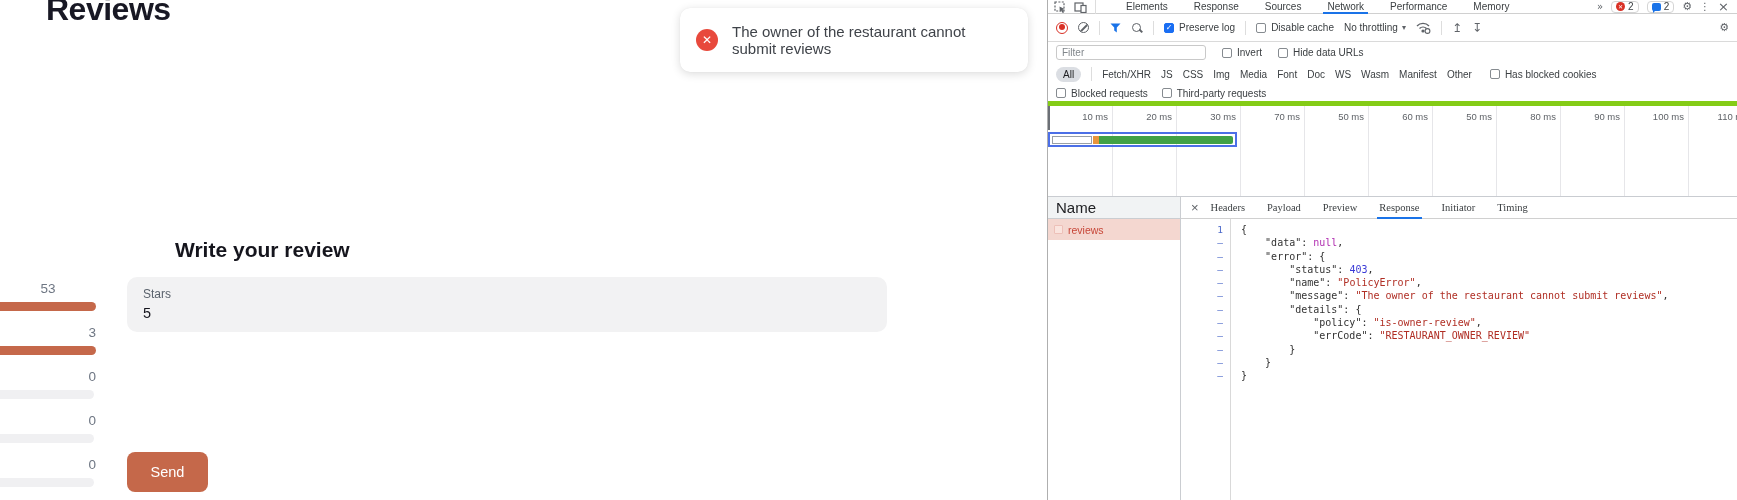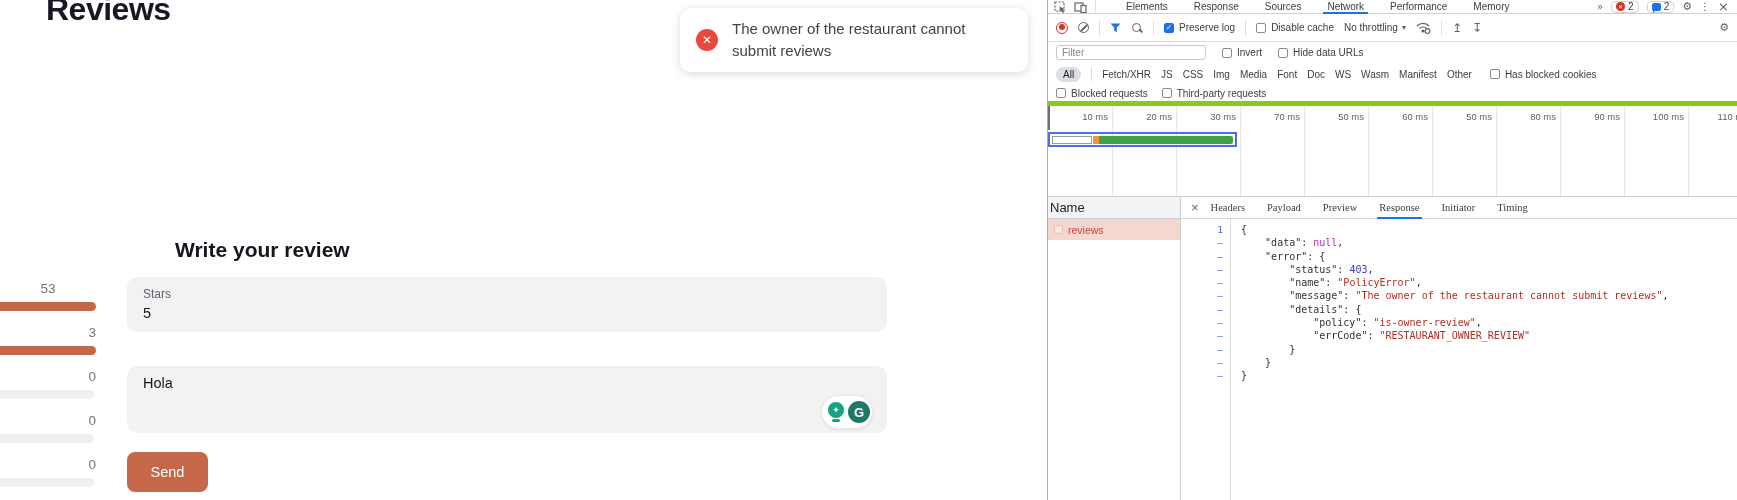--- a/index.html
+++ b/index.html
@@ -9,21 +9,21 @@
 
   
   .page-title { position:absolute; left:46px; top:-9px; font-size:32px; font-weight:800;
                 letter-spacing:-0.5px; color:#181824; }
   .toast { position:absolute; left:680px; top:8px; width:348px; height:64px; background:#fff;
            border-radius:10px; box-shadow:0 2px 10px rgba(0,0,0,0.14), 0 0 1px rgba(0,0,0,0.08);
            display:flex; align-items:center; }
   .toast-icon { width:22px; height:22px; border-radius:50%; background:#E8493C; color:#fff;
                 margin-left:16px; flex:0 0 22px; display:flex; align-items:center; justify-content:center;
                 font-size:12px; font-weight:bold; font-family:"DejaVu Sans", sans-serif; }
-  .toast-text { margin-left:14px; width:278px; font-size:15px; line-height:22px; color:#3F4349; }
+  .toast-text { margin-left:14px; width:278px; font-size:15px; line-height:17px; color:#3F4349; }
 
   .rating-count { position:absolute; left:0; width:96px; text-align:right; font-size:13.5px;
                   color:#6E7683; }
   .rating-bar { position:absolute; left:-34px; height:9px; border-radius:5px; }
   .rating-bar.filled { width:130px; background:#C5684A; }
   .rating-bar.empty  { width:128px; background:#F0F0F2; }
 
   .write-heading { position:absolute; left:131px; top:238px; font-size:21px; font-weight:700;
                    color:#15151D;margin-left:44px; }
   .field { position:absolute; left:127px; width:760px; background:#F2F2F3; border-radius:10px; }
@@ -114,21 +114,21 @@
   .wf-white { position:absolute; left:2px; top:1.5px; width:40px; height:8px; background:#fff;
               border:1px solid #9AA0A6; }
   .wf-orange { position:absolute; left:43px; top:1.5px; width:6px; height:8px; background:#E8953C; }
   .wf-green { position:absolute; left:49px; top:1.5px; width:134px; height:8px; background:#41A146;
               border-radius:0 2px 2px 0; }
 
   .lower { display:flex; flex:1 1 auto; min-height:0; }
   .name-pane { width:133px; flex:0 0 133px; border-right:1px solid #CACDD1; display:flex;
                flex-direction:column; }
   .name-header { height:22px; background:#F1F3F4; border-bottom:1px solid #CACDD1; display:flex;
-                 align-items:center; padding-left:2px; font-size:13px; color:#202124; }
+                 align-items:center; padding-left:8px; font-size:15px; color:#202124; }
   .req-row { height:21px; background:#F4D7D0; display:flex; align-items:center; padding-left:6px;
              cursor:pointer; }
   .req-favicon { width:9px; height:9px; background:#FAE4DE; border:1px solid #EDC0B8; border-radius:1px;
                  margin-right:5px; }
   .req-name { font-size:10.5px; color:#C74638; }
 
   .detail-pane { flex:1 1 auto; display:flex; flex-direction:column; min-width:0; }
   .detail-tabbar { height:22px; border-bottom:1px solid #D0D0D0; display:flex; align-items:center;
                    padding-left:10px; gap:0; flex:0 0 auto; }
   .close-x { color:#5F6368; font-size:13px; margin-right:12px; cursor:pointer; line-height:1; }
@@ -174,30 +174,20 @@
       <div class="rating-bar empty" style="top: 478px;"></div>
     </div>
 
   <div class="write-heading">Write your review</div>
 
   <div class="field stars">
     <div class="field-label">Stars</div>
     <div class="field-value">5</div>
   </div>
 
-  <div class="field review">
-    <div class="review-text">Hola</div>
-    <div class="gram-pill">
-      <span class="bulb">
-        <span class="bulb-head">✦</span>
-        <span class="bulb-base"></span>
-      </span>
-      <span class="gcircle">G</span>
-    </div>
-  </div>
 
   <button class="send-btn">Send</button>
 
   <div class="devtools">
 
     <div class="dt-row dt-tabbar">
       <svg class="inspect-ic" width="12" height="12" viewBox="0 0 12 12">
         <rect x="1" y="1" width="9" height="9" fill="none" stroke="#5F6368" stroke-width="1.2" stroke-dasharray="2,1.4"></rect>
         <path d="M5.5 5.5 L11 8.2 L8.6 8.8 L10 11.4 L8.6 12 L7.4 9.4 L5.8 11 Z" fill="#5F6368"></path>
       </svg>

